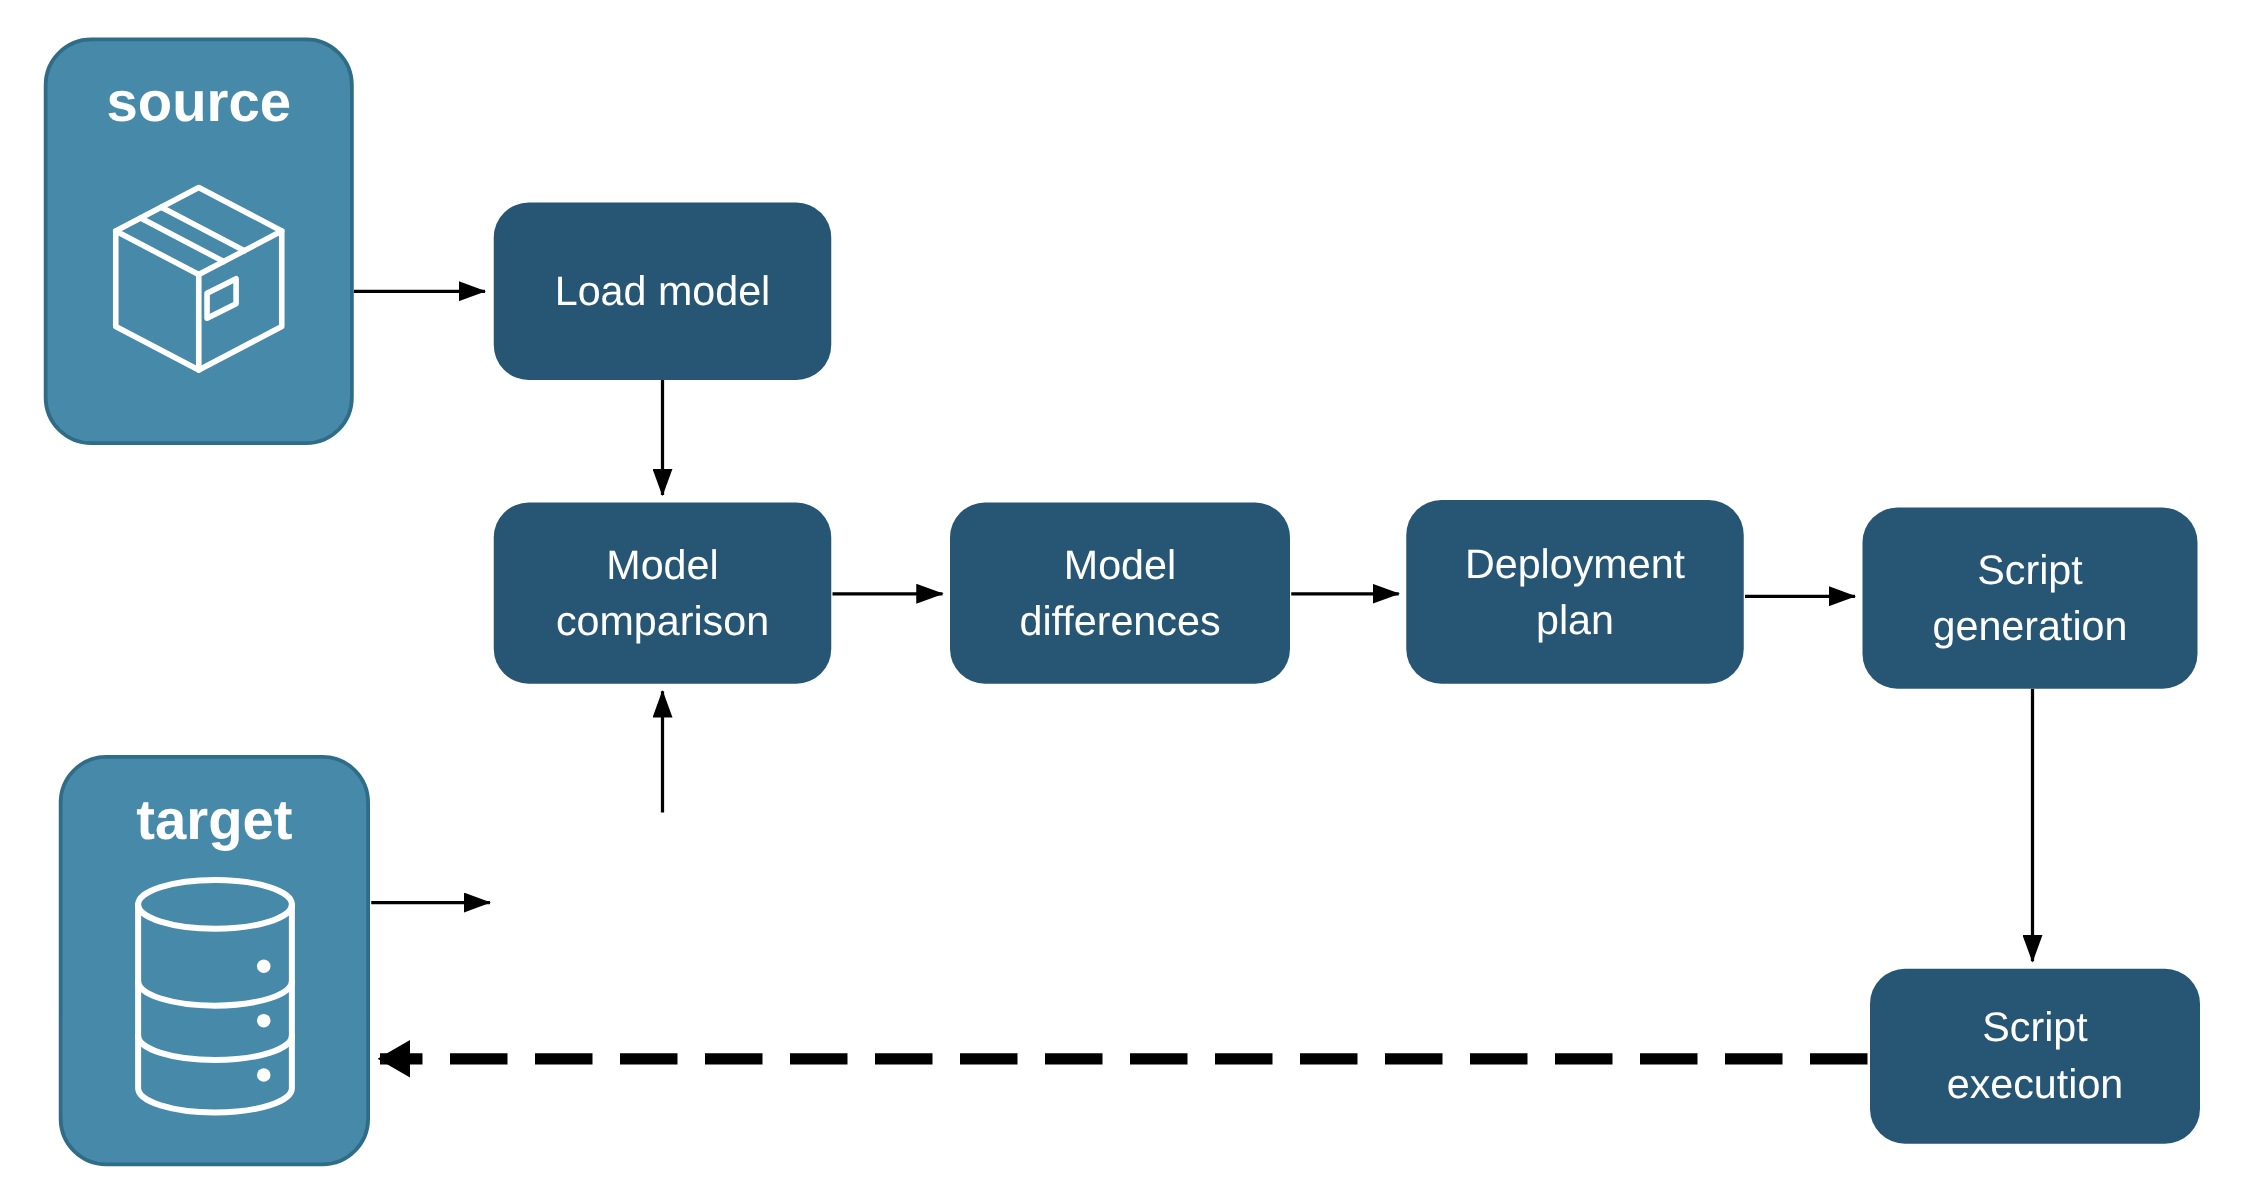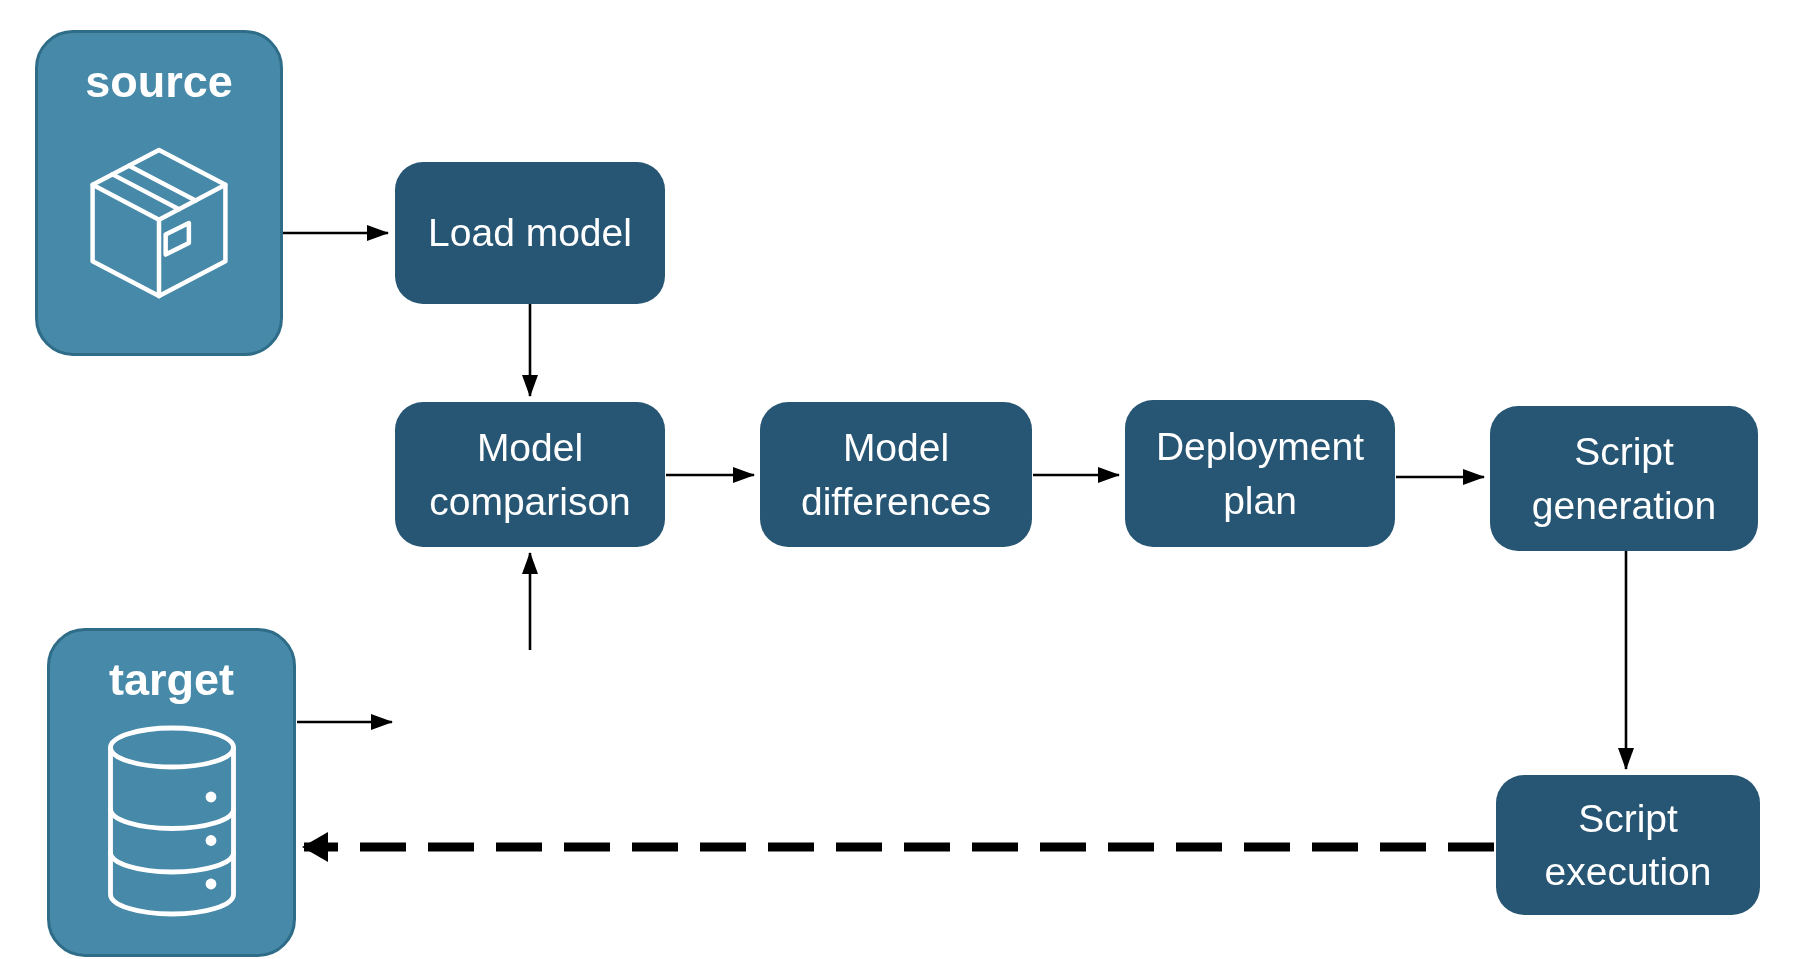--- a/index.html
+++ b/index.html
@@ -30,21 +30,21 @@
     background: var(--endpoint-fill, #4789A8);
     border: 3px solid var(--endpoint-border, #2F6C87);
     border-radius: 38px;
     color: var(--label-text, #fff);
     display: flex;
     flex-direction: column;
     align-items: center;
     box-sizing: border-box;
   }
   #endpoint-source { left: 35px; top: 30px;  width: 248px; height: 326px; }
-  #endpoint-target { left: 47px; top: 628px; width: 249px; height: 329px; }
+  #endpoint-target { left: 47px; top: 604px; width: 249px; height: 329px; }
   .endpoint-label {
     font-weight: 700;
     font-size: 45px;
     margin-top: 24px;
     line-height: 1.1;
   }
   .endpoint-icon {
     flex: 1;
     display: flex;
     align-items: center;
@@ -59,21 +59,21 @@
     position: absolute;
     background: var(--node-fill, #275674);
     border-radius: 28px;
     color: var(--label-text, #fff);
     display: flex;
     align-items: center;
     justify-content: center;
     text-align: center;
   }
   .node-label {
-    font-size: 39px;
+    font-size: 33px;
     line-height: 1.36;
     white-space: pre-line;
   }
   #node-load-model        { left: 395px;  top: 162px; width: 270px; height: 142px; }
   #node-model-comparison  { left: 395px;  top: 402px; width: 270px; height: 145px; }
   #node-model-differences { left: 760px;  top: 402px; width: 272px; height: 145px; }
   #node-deployment-plan   { left: 1125px; top: 400px; width: 270px; height: 147px; text-align: center; }
   #node-script-generation { left: 1490px; top: 406px; width: 268px; height: 145px; }
   #node-reverse-engineer  { left: 398px;  top: 652px; width: 268px; height: 140px; }
   #node-script-execution  { left: 1496px; top: 775px; width: 264px; height: 140px; }

